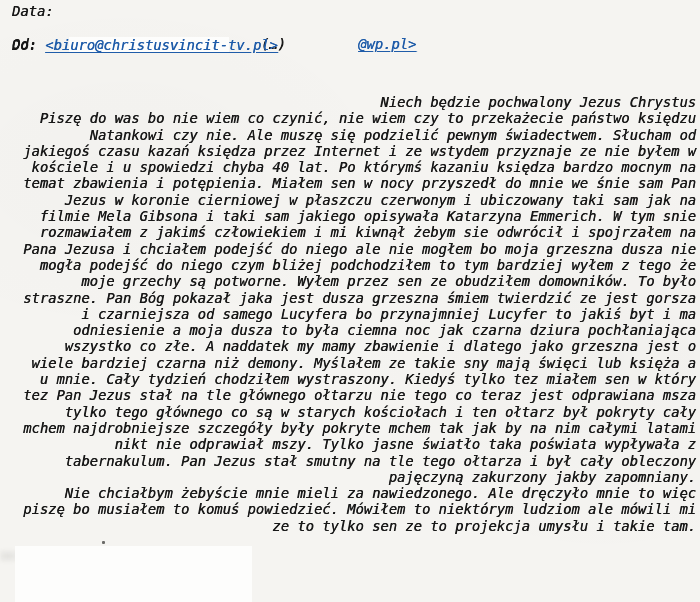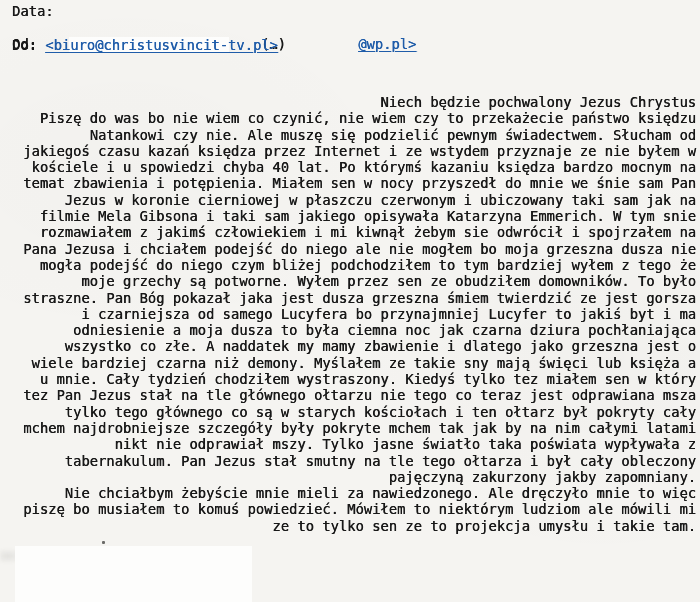--- a/index.html
+++ b/index.html
@@ -9,20 +9,21 @@
     width: 700px;
     height: 602px;
     background:
       radial-gradient(ellipse 420px 260px at 18% 28%, rgba(0,0,0,0.012), transparent 70%),
       radial-gradient(ellipse 380px 300px at 86% 60%, rgba(0,0,0,0.015), transparent 70%),
       #f5f4f1;
     font-family: "DejaVu Sans Mono", "Liberation Mono", monospace;
     font-size: 13.8px;
     color: #181818;
     text-shadow: 0.35px 0 0 currentColor; 
+    font-style: italic;
   }
 
   .hdr-row {
     position: absolute;
     left: 12px;
     height: 17px;
     line-height: 17px;
     white-space: pre;
     display: flex;
     align-items: center;

